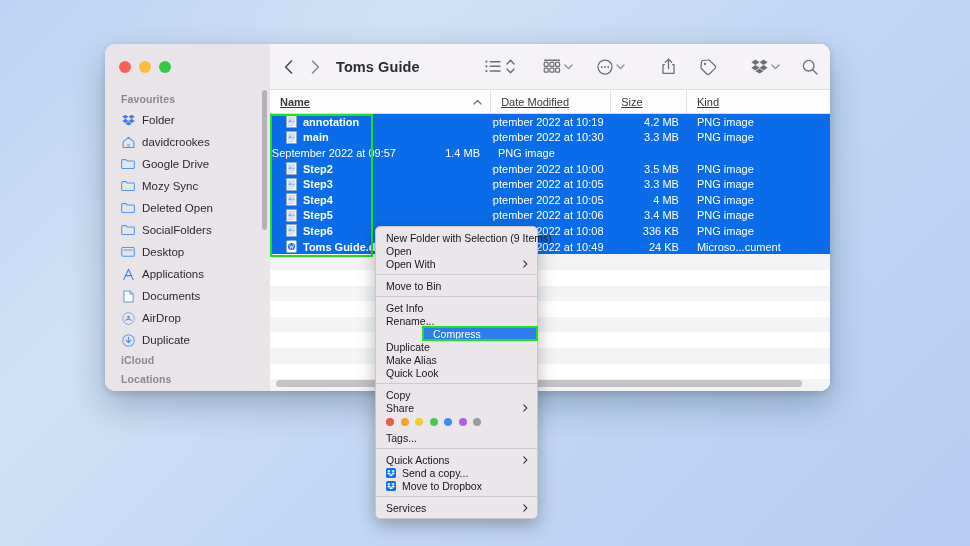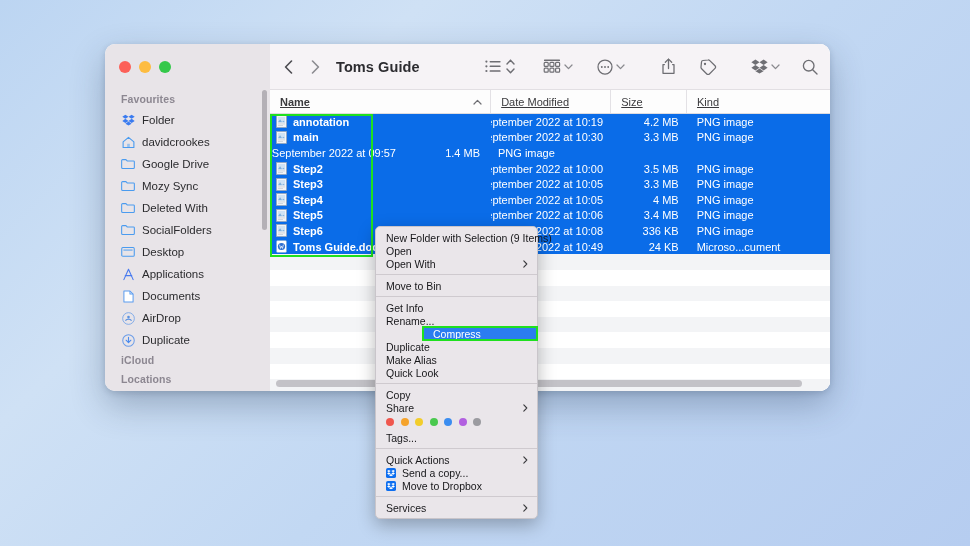--- a/index.html
+++ b/index.html
@@ -155,21 +155,21 @@
   #file-list { position: relative; flex: 1; overflow: hidden; background: #fff; }
   .row {
     height: 15.6px;
     display: flex;
     align-items: center;
     font-size: 11px;
   }
   .row.stripe { background: #f3f4f6; }
   .row.selected { background: #0a6ce8; color: #fff; }
   .cell { display: flex; align-items: center; height: 100%; overflow: hidden; white-space: nowrap; }
-  .cell.name { width: 248px; padding-left: 6px; gap: 6px; }
+  .cell.name { width: 248px; padding-left: 16px; gap: 6px; }
   .cell.date { width: 134px; justify-content: flex-end; padding-right: 8px; }
   .cell.size { width: 84px; justify-content: flex-end; padding-right: 8px; }
   .cell.kind { width: 160px; padding-left: 10px; }
   .file-ico { width: 11px; height: 13px; flex-shrink: 0; display: block; }
   .fname { font-weight: 700; font-size: 11px; }
 
   
   #selection-annotation {
     position: absolute;
     left: 0px; top: 0px;
@@ -294,21 +294,21 @@
               </svg>
             </span>
             <span>Mozy Sync</span>
           </div>
           <div class="side-item">
             <span class="side-ico">
               <svg width="14" height="12" viewBox="0 0 15 12">
                 <path d="M0.7 2.4 A1.1 1.1 0 0 1 1.8 1.3 L5.3 1.3 L6.6 2.7 L13.2 2.7 A1.1 1.1 0 0 1 14.3 3.8 L14.3 9.8 A1.1 1.1 0 0 1 13.2 10.9 L1.8 10.9 A1.1 1.1 0 0 1 0.7 9.8 Z" fill="none" stroke="#4a9bef" stroke-width="1.15" stroke-linejoin="round"></path>
               </svg>
             </span>
-            <span>Deleted With</span>
+            <span>Deleted Open</span>
           </div>
           <div class="side-item">
             <span class="side-ico">
               <svg width="14" height="12" viewBox="0 0 15 12">
                 <path d="M0.7 2.4 A1.1 1.1 0 0 1 1.8 1.3 L5.3 1.3 L6.6 2.7 L13.2 2.7 A1.1 1.1 0 0 1 14.3 3.8 L14.3 9.8 A1.1 1.1 0 0 1 13.2 10.9 L1.8 10.9 A1.1 1.1 0 0 1 0.7 9.8 Z" fill="none" stroke="#4a9bef" stroke-width="1.15" stroke-linejoin="round"></path>
               </svg>
             </span>
             <span>SocialFolders</span>
           </div>
           <div class="side-item">

